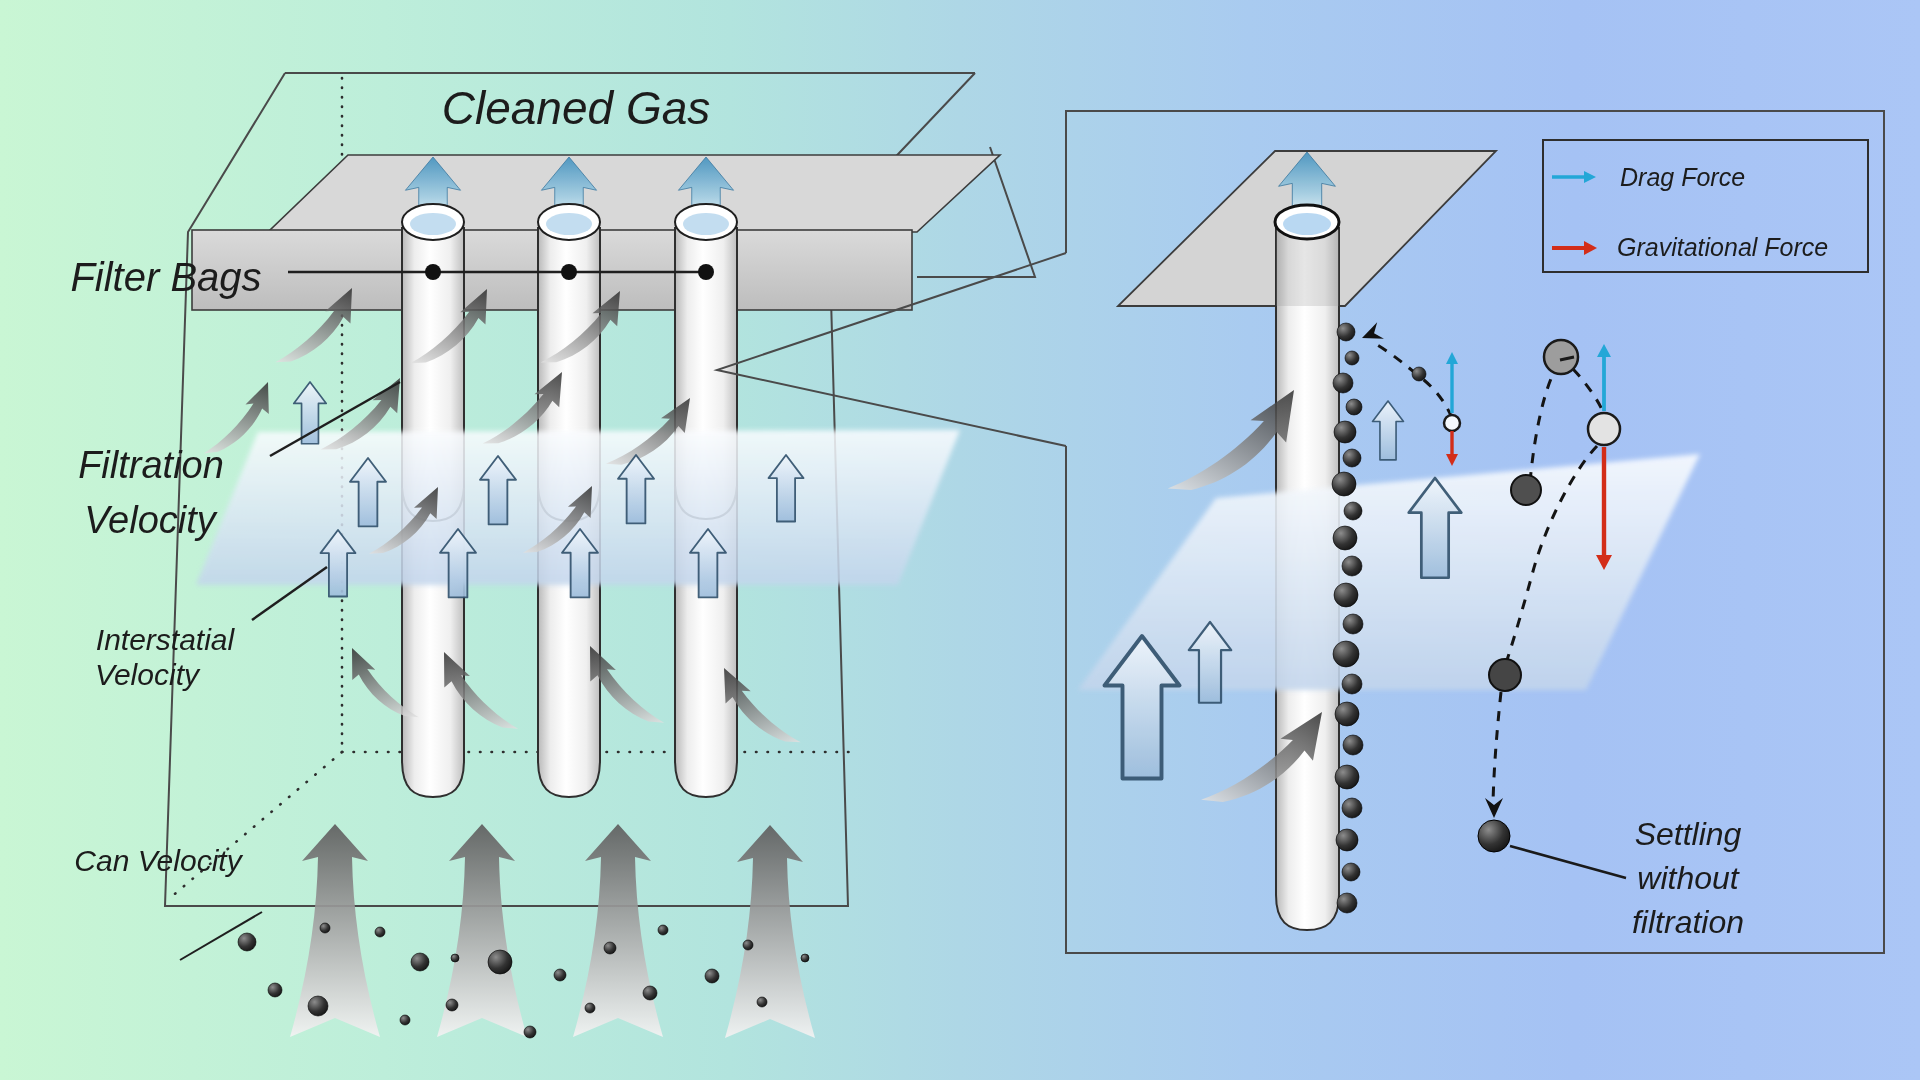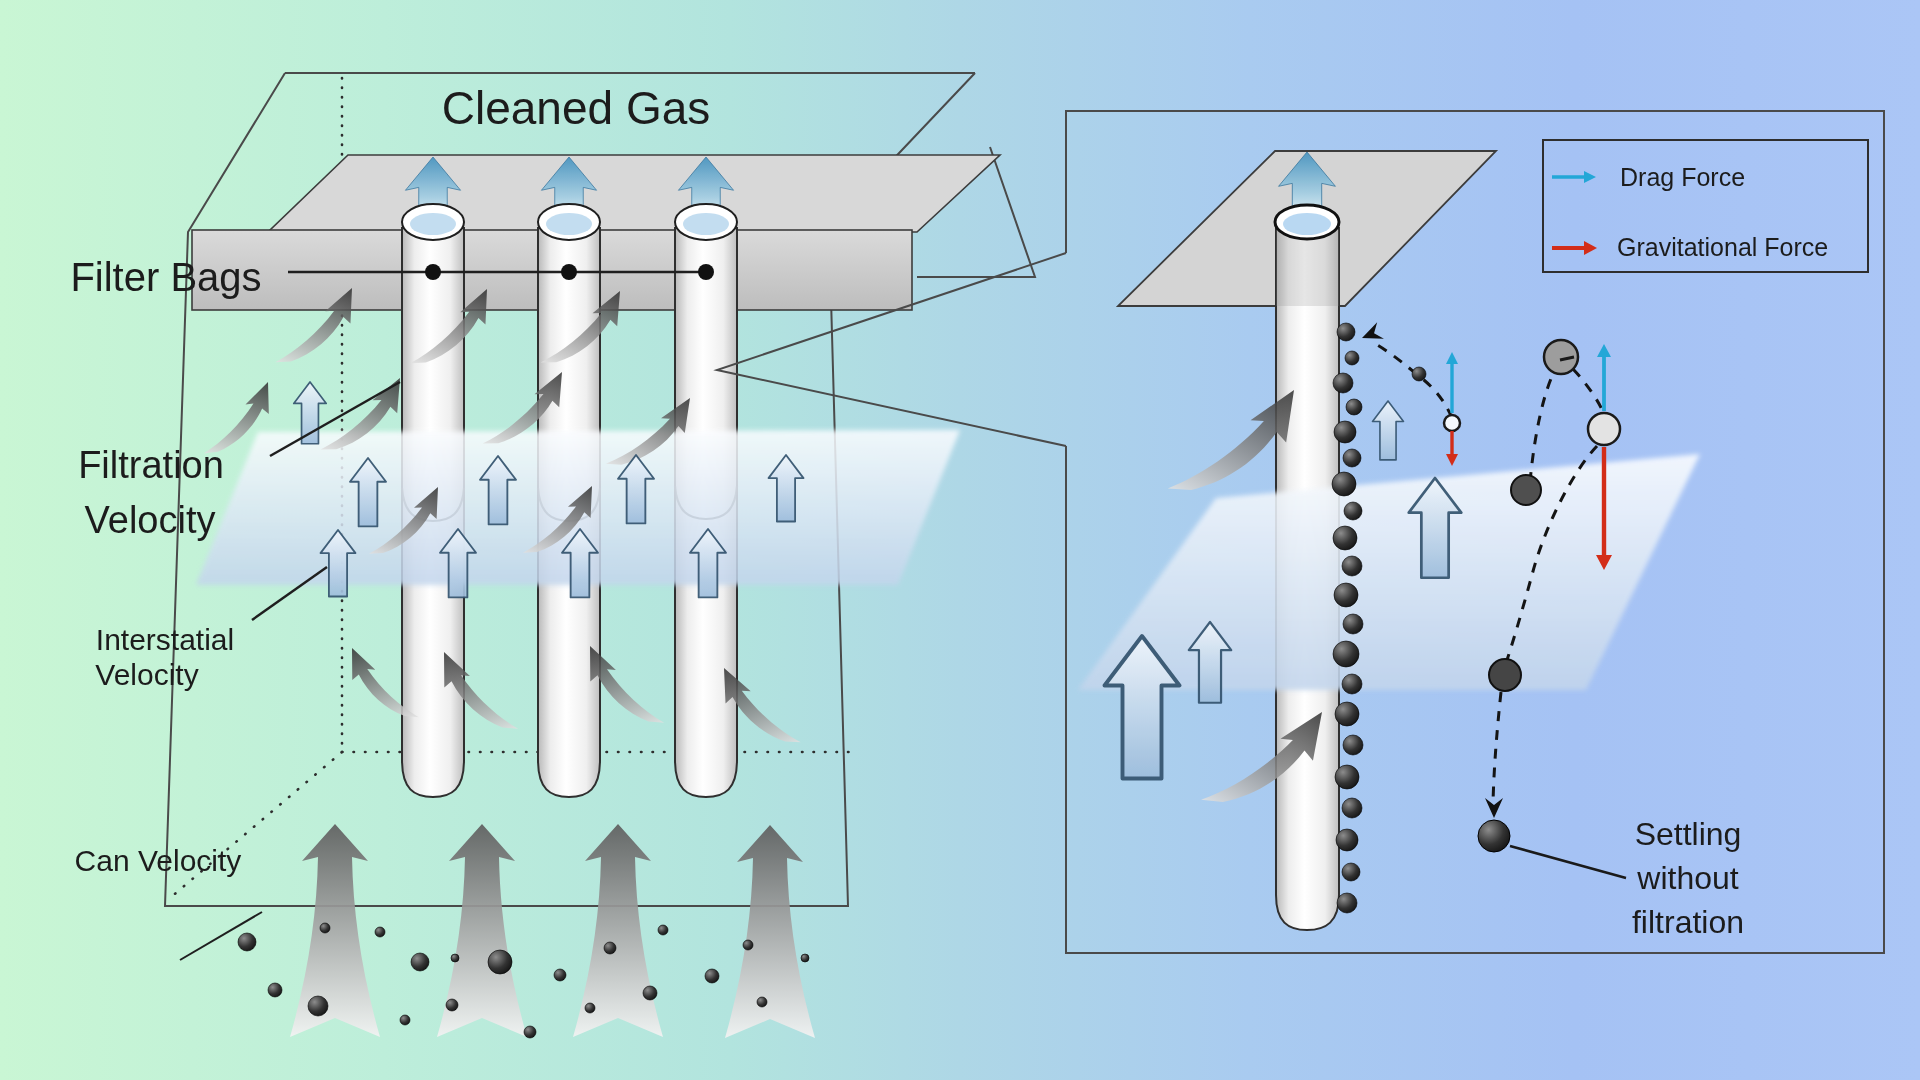--- a/index.html
+++ b/index.html
@@ -1,19 +1,20 @@
 <!DOCTYPE html>
 <html><head>
 <meta charset="utf-8">
 <style>
   html,body{margin:0;padding:0;background:#888;}
   .stage{
     position:relative;width:1920px;height:1080px;overflow:hidden;
     font-family:"Liberation Sans", sans-serif;
     background:linear-gradient(90deg,#c9f6d4 0%,#bdeeda 20%,#b2e4de 38%,#aed7e6 50%,#a9cbf0 65%,#a5c2f4 82%,#abc6f6 100%);
+    font-style:italic;
   }
   svg{position:absolute;left:0;top:0;}
   text{fill:#1c1c1c;}
   .wire{stroke:#4a4a4a;stroke-width:2;fill:none;}
   .dots{stroke:#2e2e2e;stroke-width:2.6;fill:none;stroke-linecap:round;}
   .traj{stroke:#141414;stroke-width:3;fill:none;stroke-dasharray:10 9;}
 </style>
 </head>
 <body>
 

